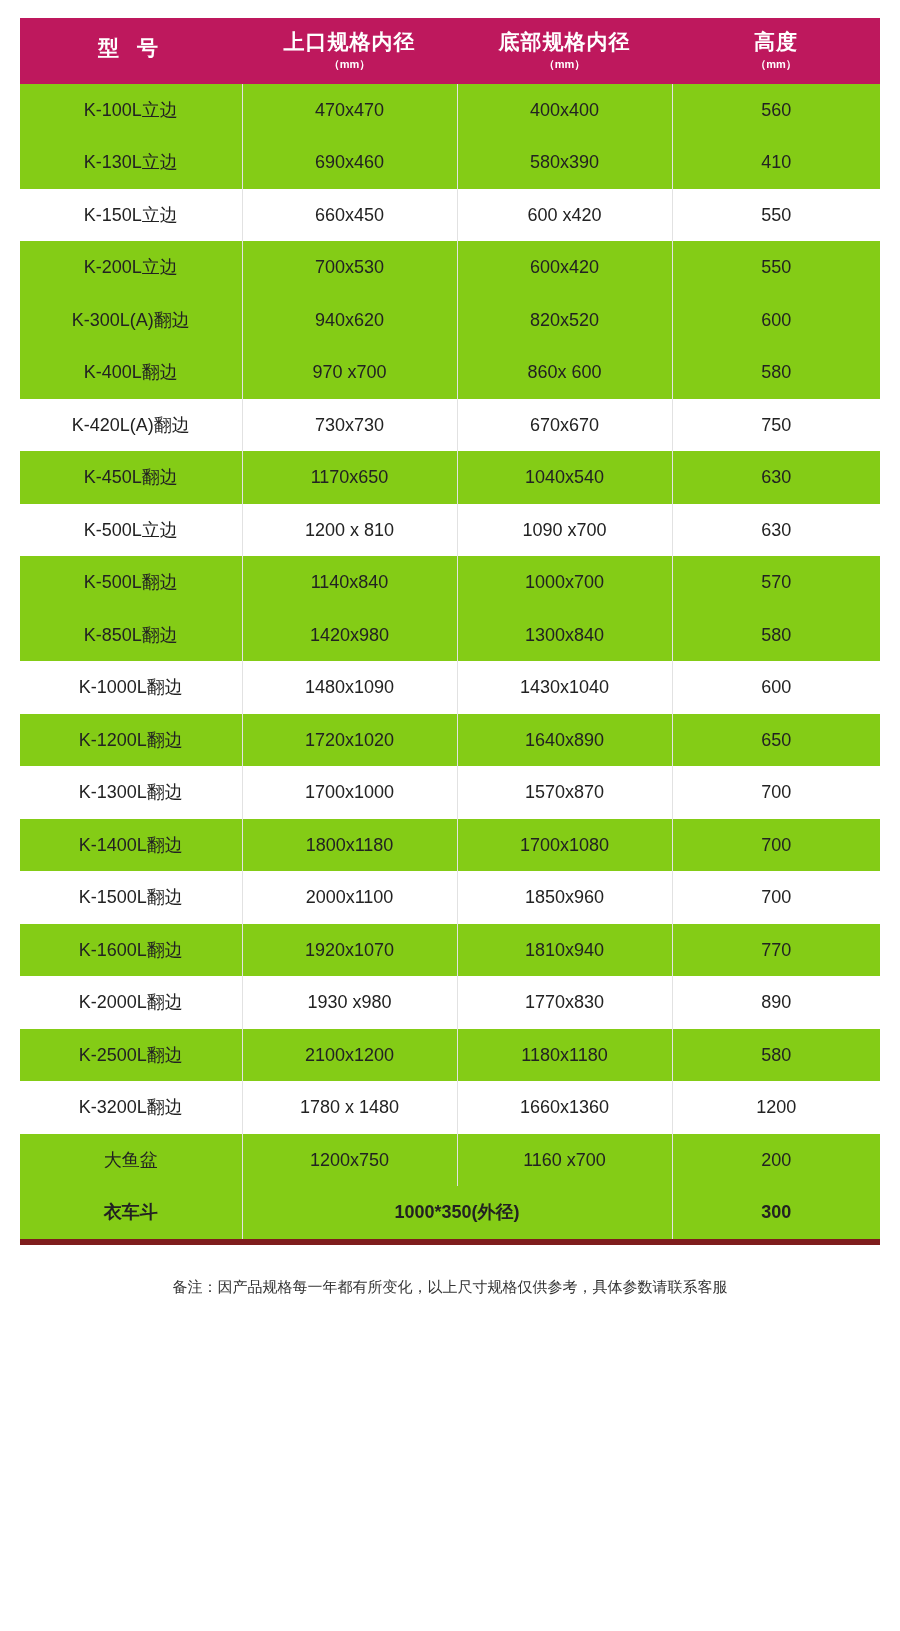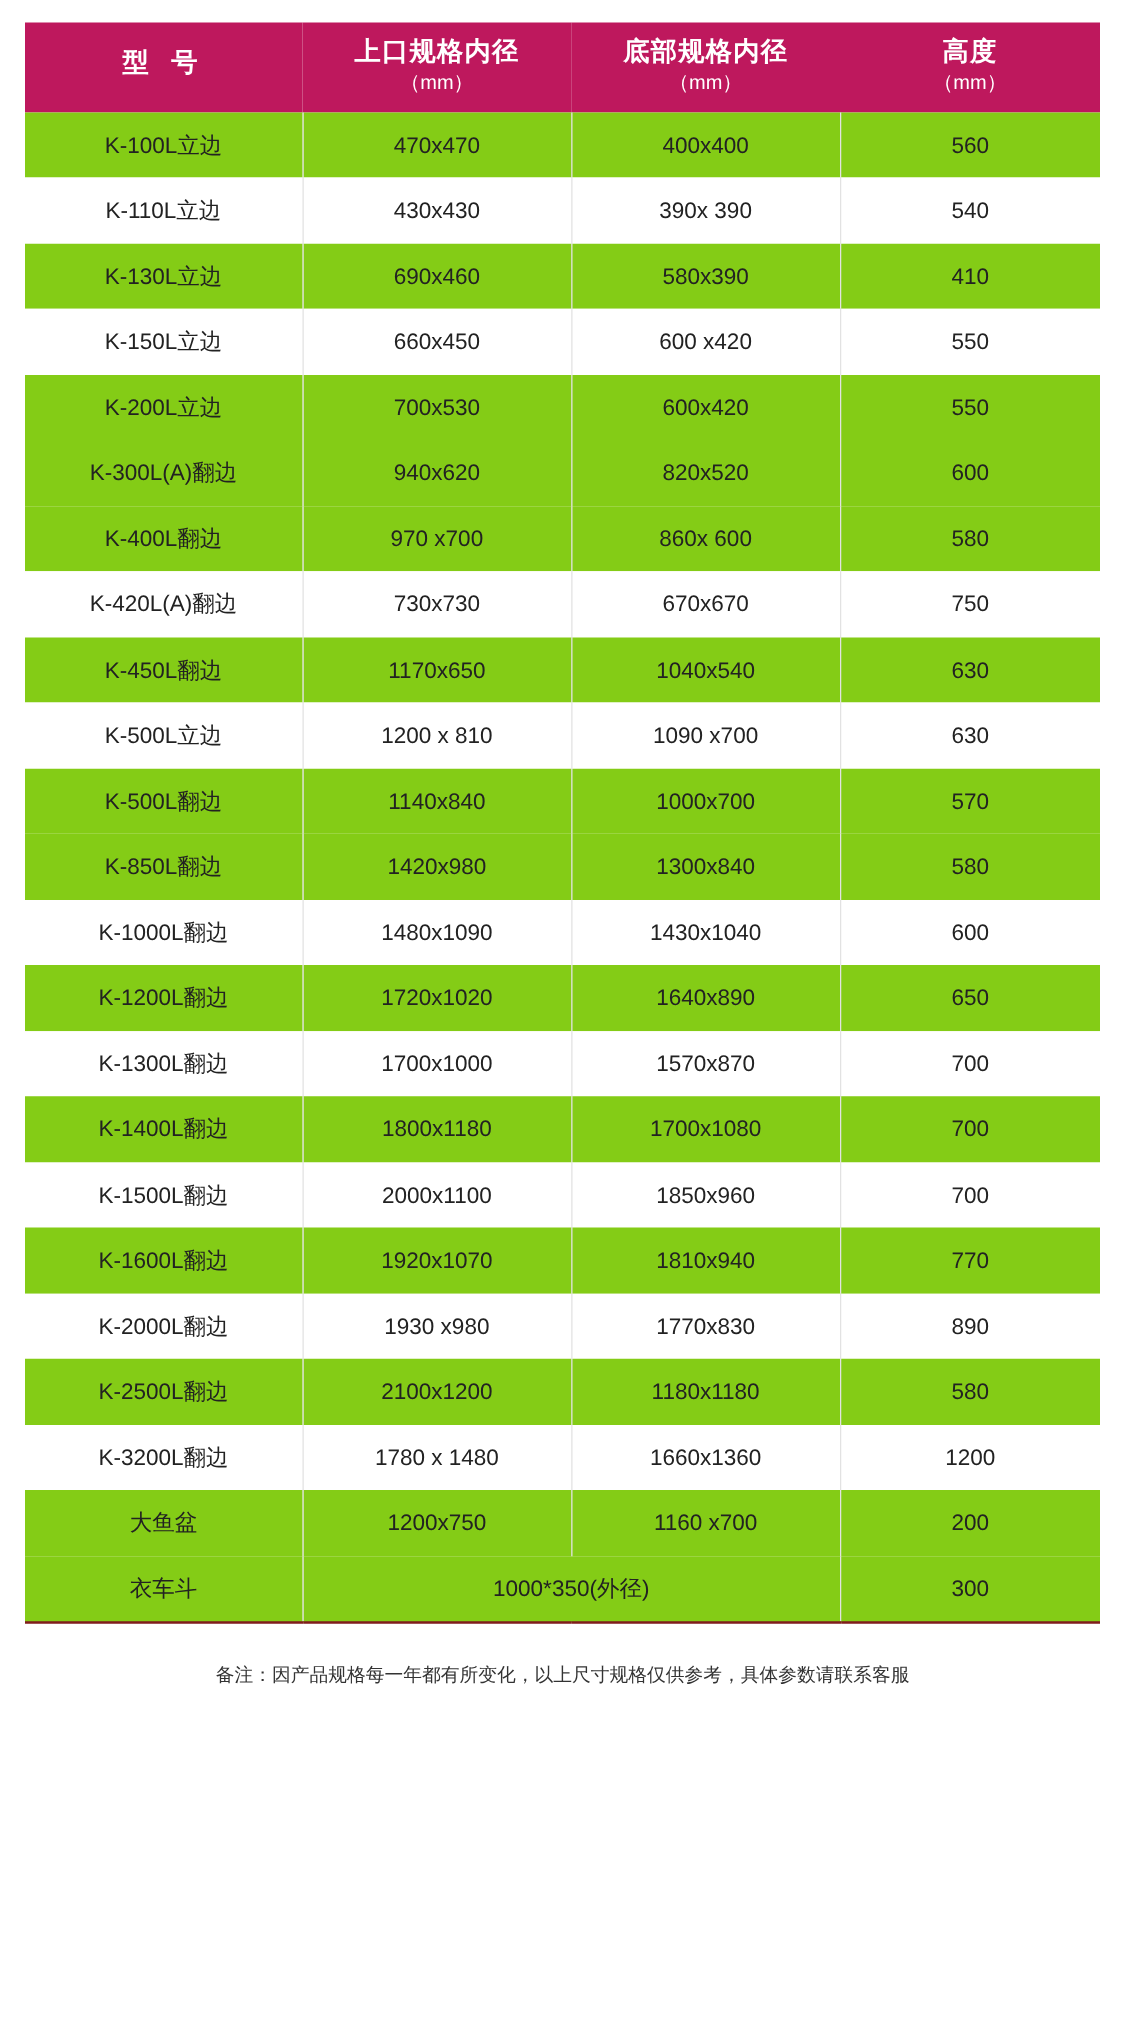--- a/index.html
+++ b/index.html
@@ -38,22 +38,22 @@
     border: none;
     line-height: 1.18;
     vertical-align: middle;
   }
   thead th .hdr-main {
     display: block;
     letter-spacing: 1px;
   }
   thead th .hdr-sub {
     display: block;
-    font-size: 16px;
-    font-weight: normal;
+    font-size: 11px;
+    font-weight: bold;
     margin-top: 3px;
     letter-spacing: 0;
   }
   thead th.model .hdr-main {
     letter-spacing: 6px;
   }
 
   tbody td {
     font-size: 18px;
     text-align: center;
@@ -67,21 +67,22 @@
   tbody td:last-child {
     border-right: none;
   }
   tbody tr.odd td {
     background: #ffffff;
   }
   tbody tr.even td {
     background: #84cc16;
   }
   tbody tr.last td {
-    border-bottom: 2px solid #7f1d1d;
+    border-bottom: 6px solid #7f1d1d;
+    font-weight: bold;
   }
   .note {
     width: 860px;
     margin: 30px auto 0 auto;
     text-align: center;
     font-size: 15px;
     color: #333333;
     padding-bottom: 24px;
     line-height: 1.6;
   }
@@ -117,26 +118,20 @@
         </th>
       </tr>
     </thead>
     <tbody id="tbody">
         <tr class="even">
           <td>K-100L立边</td>
           <td>470x470</td>
           <td>400x400</td>
           <td>560</td>
         </tr>
-        <tr class="odd">
-          <td>K-110L立边</td>
-          <td>430x430</td>
-          <td>390x 390</td>
-          <td>540</td>
-        </tr>
         <tr class="even">
           <td>K-130L立边</td>
           <td>690x460</td>
           <td>580x390</td>
           <td>410</td>
         </tr>
         <tr class="odd">
           <td>K-150L立边</td>
           <td>660x450</td>
           <td>600 x420</td>

